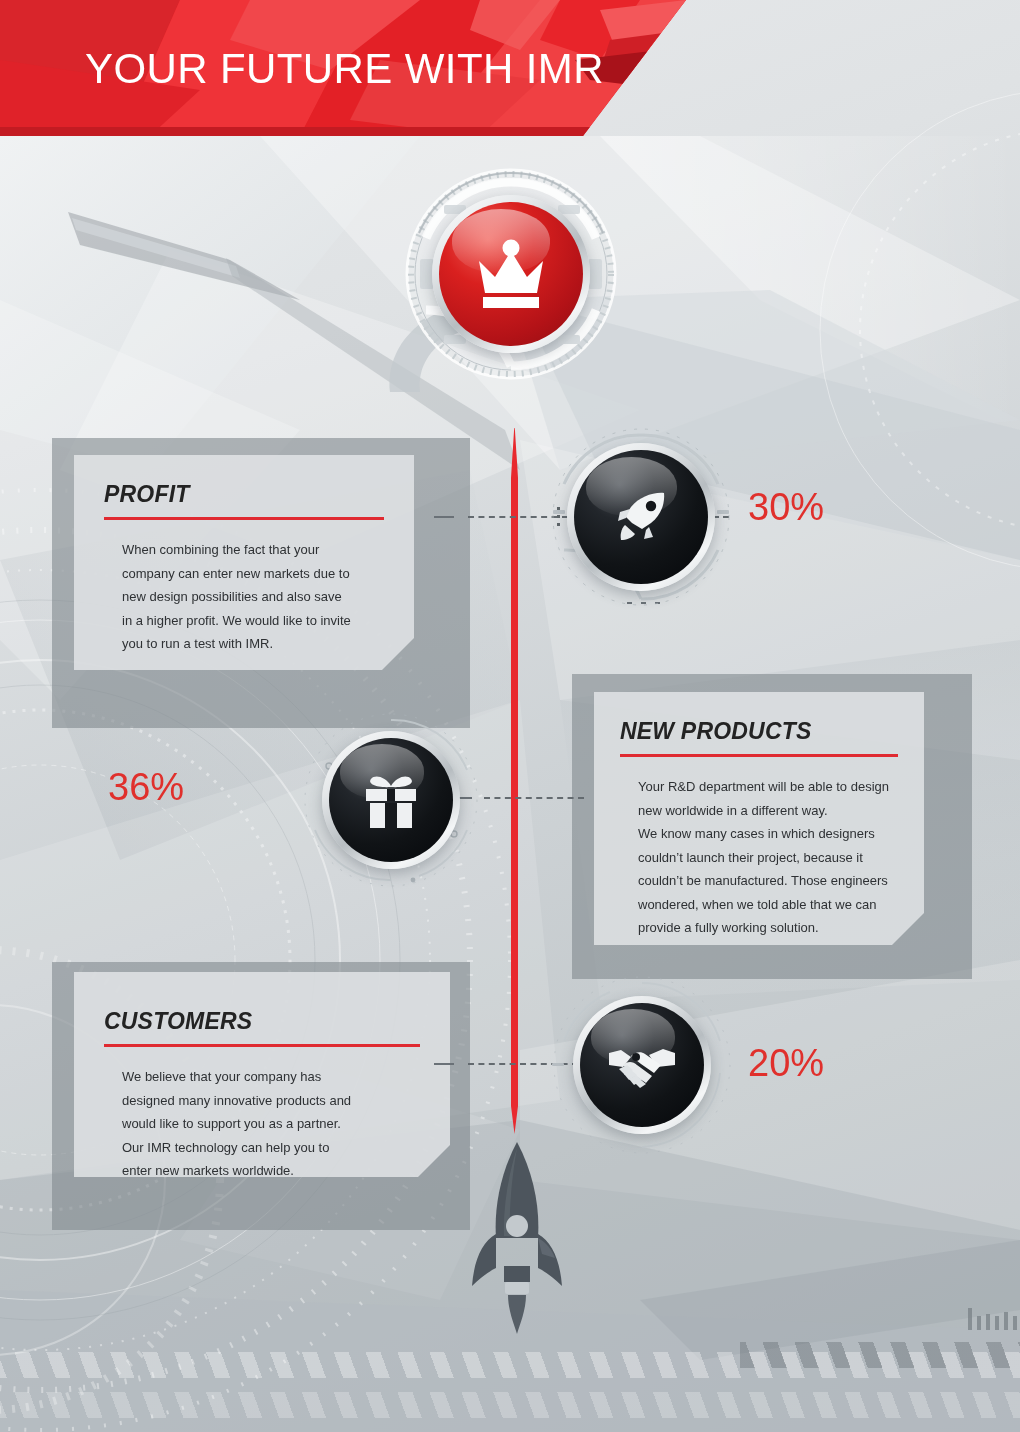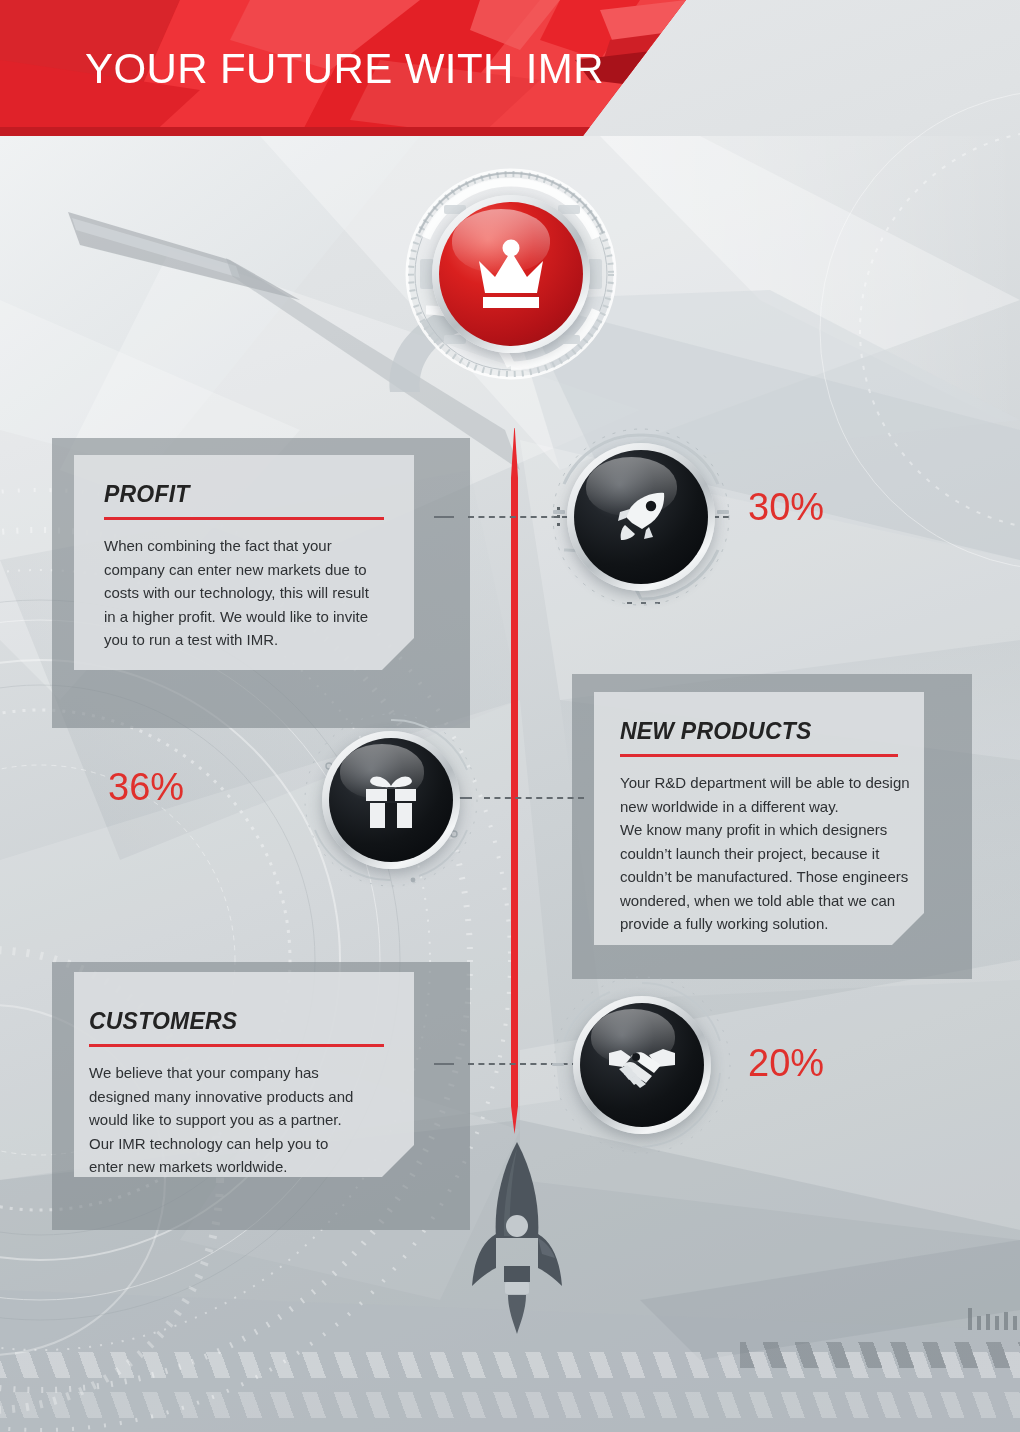--- a/index.html
+++ b/index.html
@@ -32,21 +32,21 @@
     background:#e8292e;
     clip-path:polygon(46% 0,54% 0,100% 7%,100% 96%,50% 100%,0 96%,0 7%);}
 
   
   .panel{position:absolute;background:rgba(128,136,141,.60);}
   .card{position:absolute;background:rgba(226,229,231,.84);
         --n:32px;
         clip-path:polygon(0 0,100% 0,100% calc(100% - var(--n)),calc(100% - var(--n)) 100%,0 100%);}
   .card h3{margin:0;font-size:23px;font-style:italic;font-weight:bold;color:#232323;letter-spacing:.2px;}
   .rule{height:3px;background:#e02a31;margin:9px 0 14px 0;}
-  .card p{margin:0;font-size:15px;line-height:23.5px;color:#2e3134;}
+  .card p{margin:18px;font-size:13px;line-height:23.5px;color:#2e3134;}
   .card p .ln{display:block;white-space:nowrap;}
 
   
   .dash{position:absolute;height:0;border-top:2px dashed #636a6f;}
   .tick{position:absolute;height:0;border-top:2px solid #6a7177;width:20px;}
   .dots{position:absolute;display:flex;flex-direction:column;gap:5px;}
   .dots b{display:block;width:3px;height:3px;background:#5e6569;}
   .dotrow{position:absolute;display:flex;gap:9px;}
   .dotrow b{display:block;width:5px;height:2px;background:#6a7177;}
 
@@ -219,21 +219,21 @@
     </div>
   </div>
 
   <div class="panel" style="left:52px;top:438px;width:418px;height:290px"></div>
   <div class="card" style="left:74px;top:455px;width:340px;height:215px;padding:26px 30px 0 30px;box-sizing:border-box">
     <h3>PROFIT</h3>
     <div class="rule"></div>
     <p>
       <span class="ln">When combining the fact that your</span>
       <span class="ln">company can enter new markets due to</span>
-      <span class="ln">costs with our technology,  this will result</span>
+      <span class="ln">new design possibilities and also save</span>
       <span class="ln">in a higher profit. We would like to invite</span>
       <span class="ln">you to run a test with IMR.</span>
     </p>
   </div>
   <div class="tick" style="left:434px;top:516px"></div>
   <div class="dash" style="left:468px;top:516px;width:100px"></div>
   <div class="dots" style="left:557px;top:507px">
     <b></b>
       <b></b>
       <b></b>
@@ -277,21 +277,21 @@
   </div>
   <div class="pct" style="left:748px;top:486px">30%</div>
 
   <div class="panel" style="left:572px;top:674px;width:400px;height:305px"></div>
   <div class="card" style="left:594px;top:692px;width:330px;height:253px;padding:26px 26px 0 26px;box-sizing:border-box">
     <h3>NEW PRODUCTS</h3>
     <div class="rule"></div>
     <p>
       <span class="ln">Your R&amp;D department will be able to design</span>
       <span class="ln">new worldwide in a different  way.</span>
-      <span class="ln">We know many profit in which designers</span>
+      <span class="ln">We know many cases in which designers</span>
       <span class="ln">couldn’t launch their project, because it</span>
       <span class="ln">couldn’t be manufactured. Those engineers</span>
       <span class="ln">wondered, when we told able that we can</span>
       <span class="ln">provide a fully working solution.</span>
     </p>
   </div>
   <div class="tick" style="left:452px;top:797px"></div>
   <div class="dash" style="left:484px;top:797px;width:100px"></div>
 
   <div class="badge" style="left:322px;top:731px;width:138px;height:138px">
@@ -319,21 +319,21 @@
           <rect x="27" y="19" width="8" height="12" fill="#16191d"></rect>
           <rect x="10" y="33" width="42" height="25" fill="#eef0f2"></rect>
           <rect x="25" y="33" width="12" height="25" fill="#16191d"></rect>
         </svg>
       </div>
     </div>
   </div>
   <div class="pct" style="left:108px;top:766px">36%</div>
 
   <div class="panel" style="left:52px;top:962px;width:418px;height:268px"></div>
-  <div class="card" style="left:74px;top:972px;width:340px;height:205px;padding:36px 30px 0 15px;box-sizing:border-box">
+  <div class="card" style="left:74px;top:972px;width:376px;height:205px;padding:36px 30px 0 30px;box-sizing:border-box">
     <h3>CUSTOMERS</h3>
     <div class="rule"></div>
     <p>
       <span class="ln">We believe that your company has</span>
       <span class="ln">designed many innovative products and</span>
       <span class="ln">would like to support you as a partner.</span>
       <span class="ln">Our IMR technology can help you to</span>
       <span class="ln">enter new markets worldwide.</span>
     </p>
   </div>

